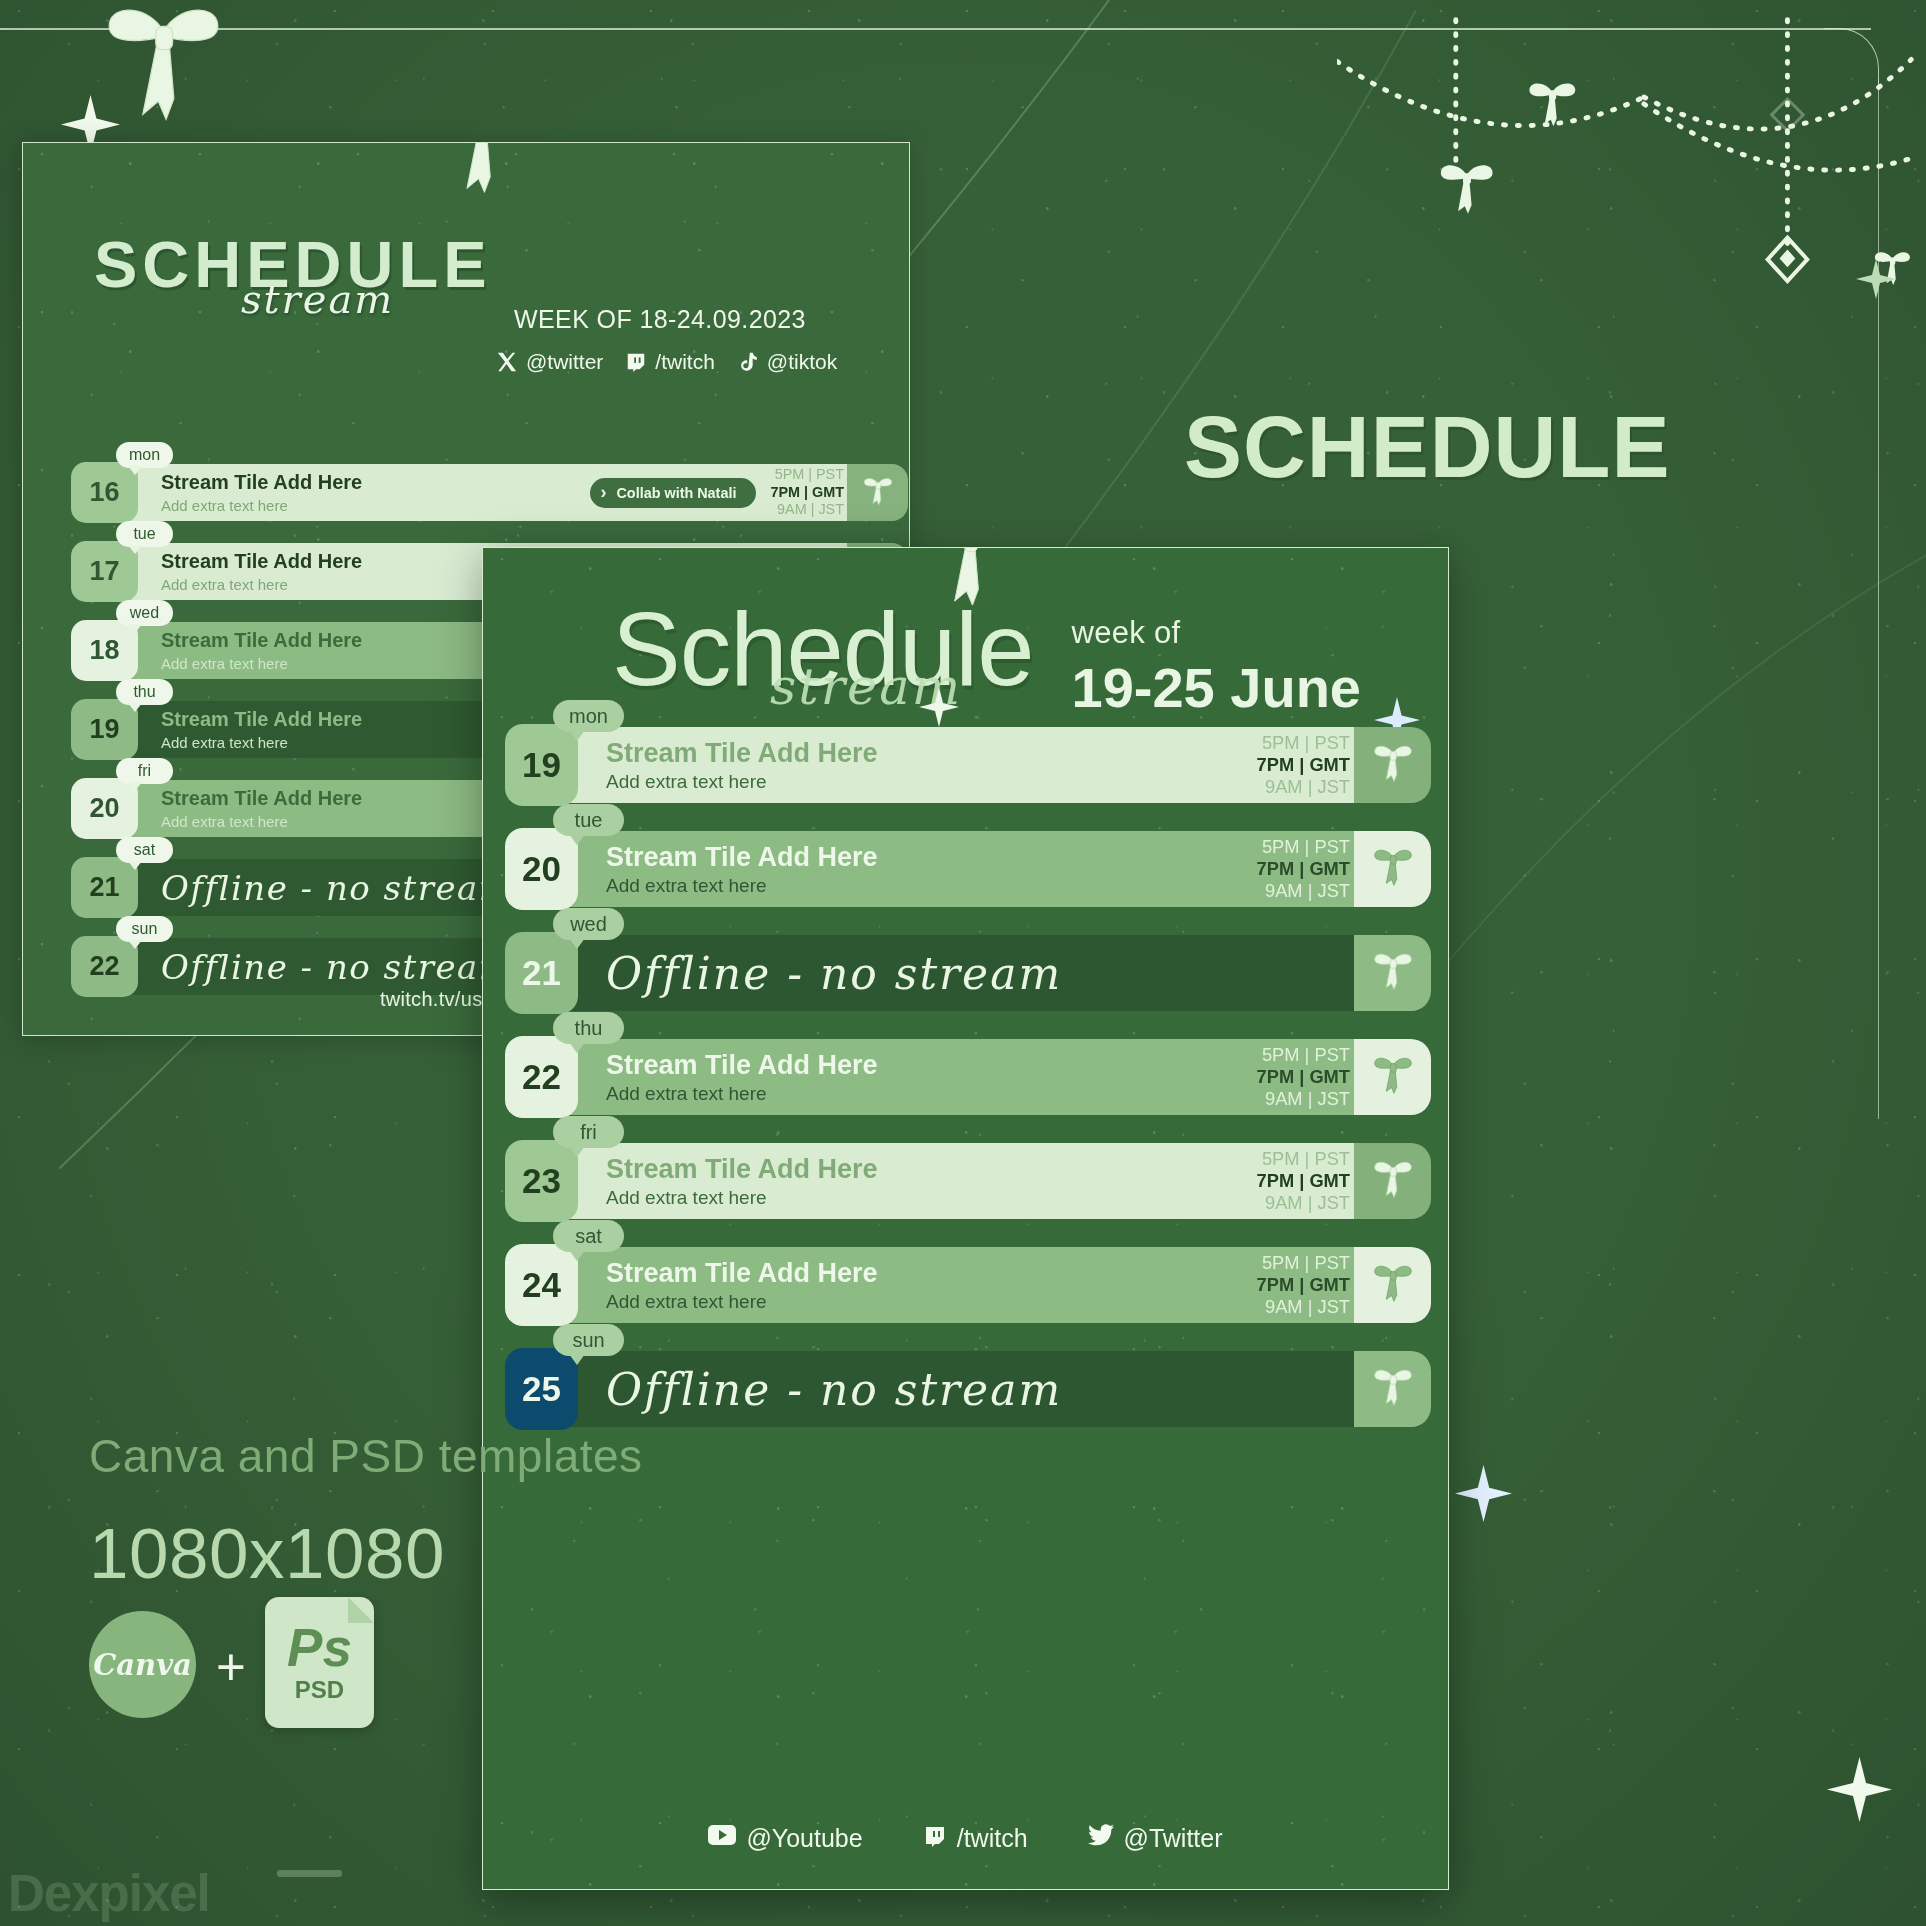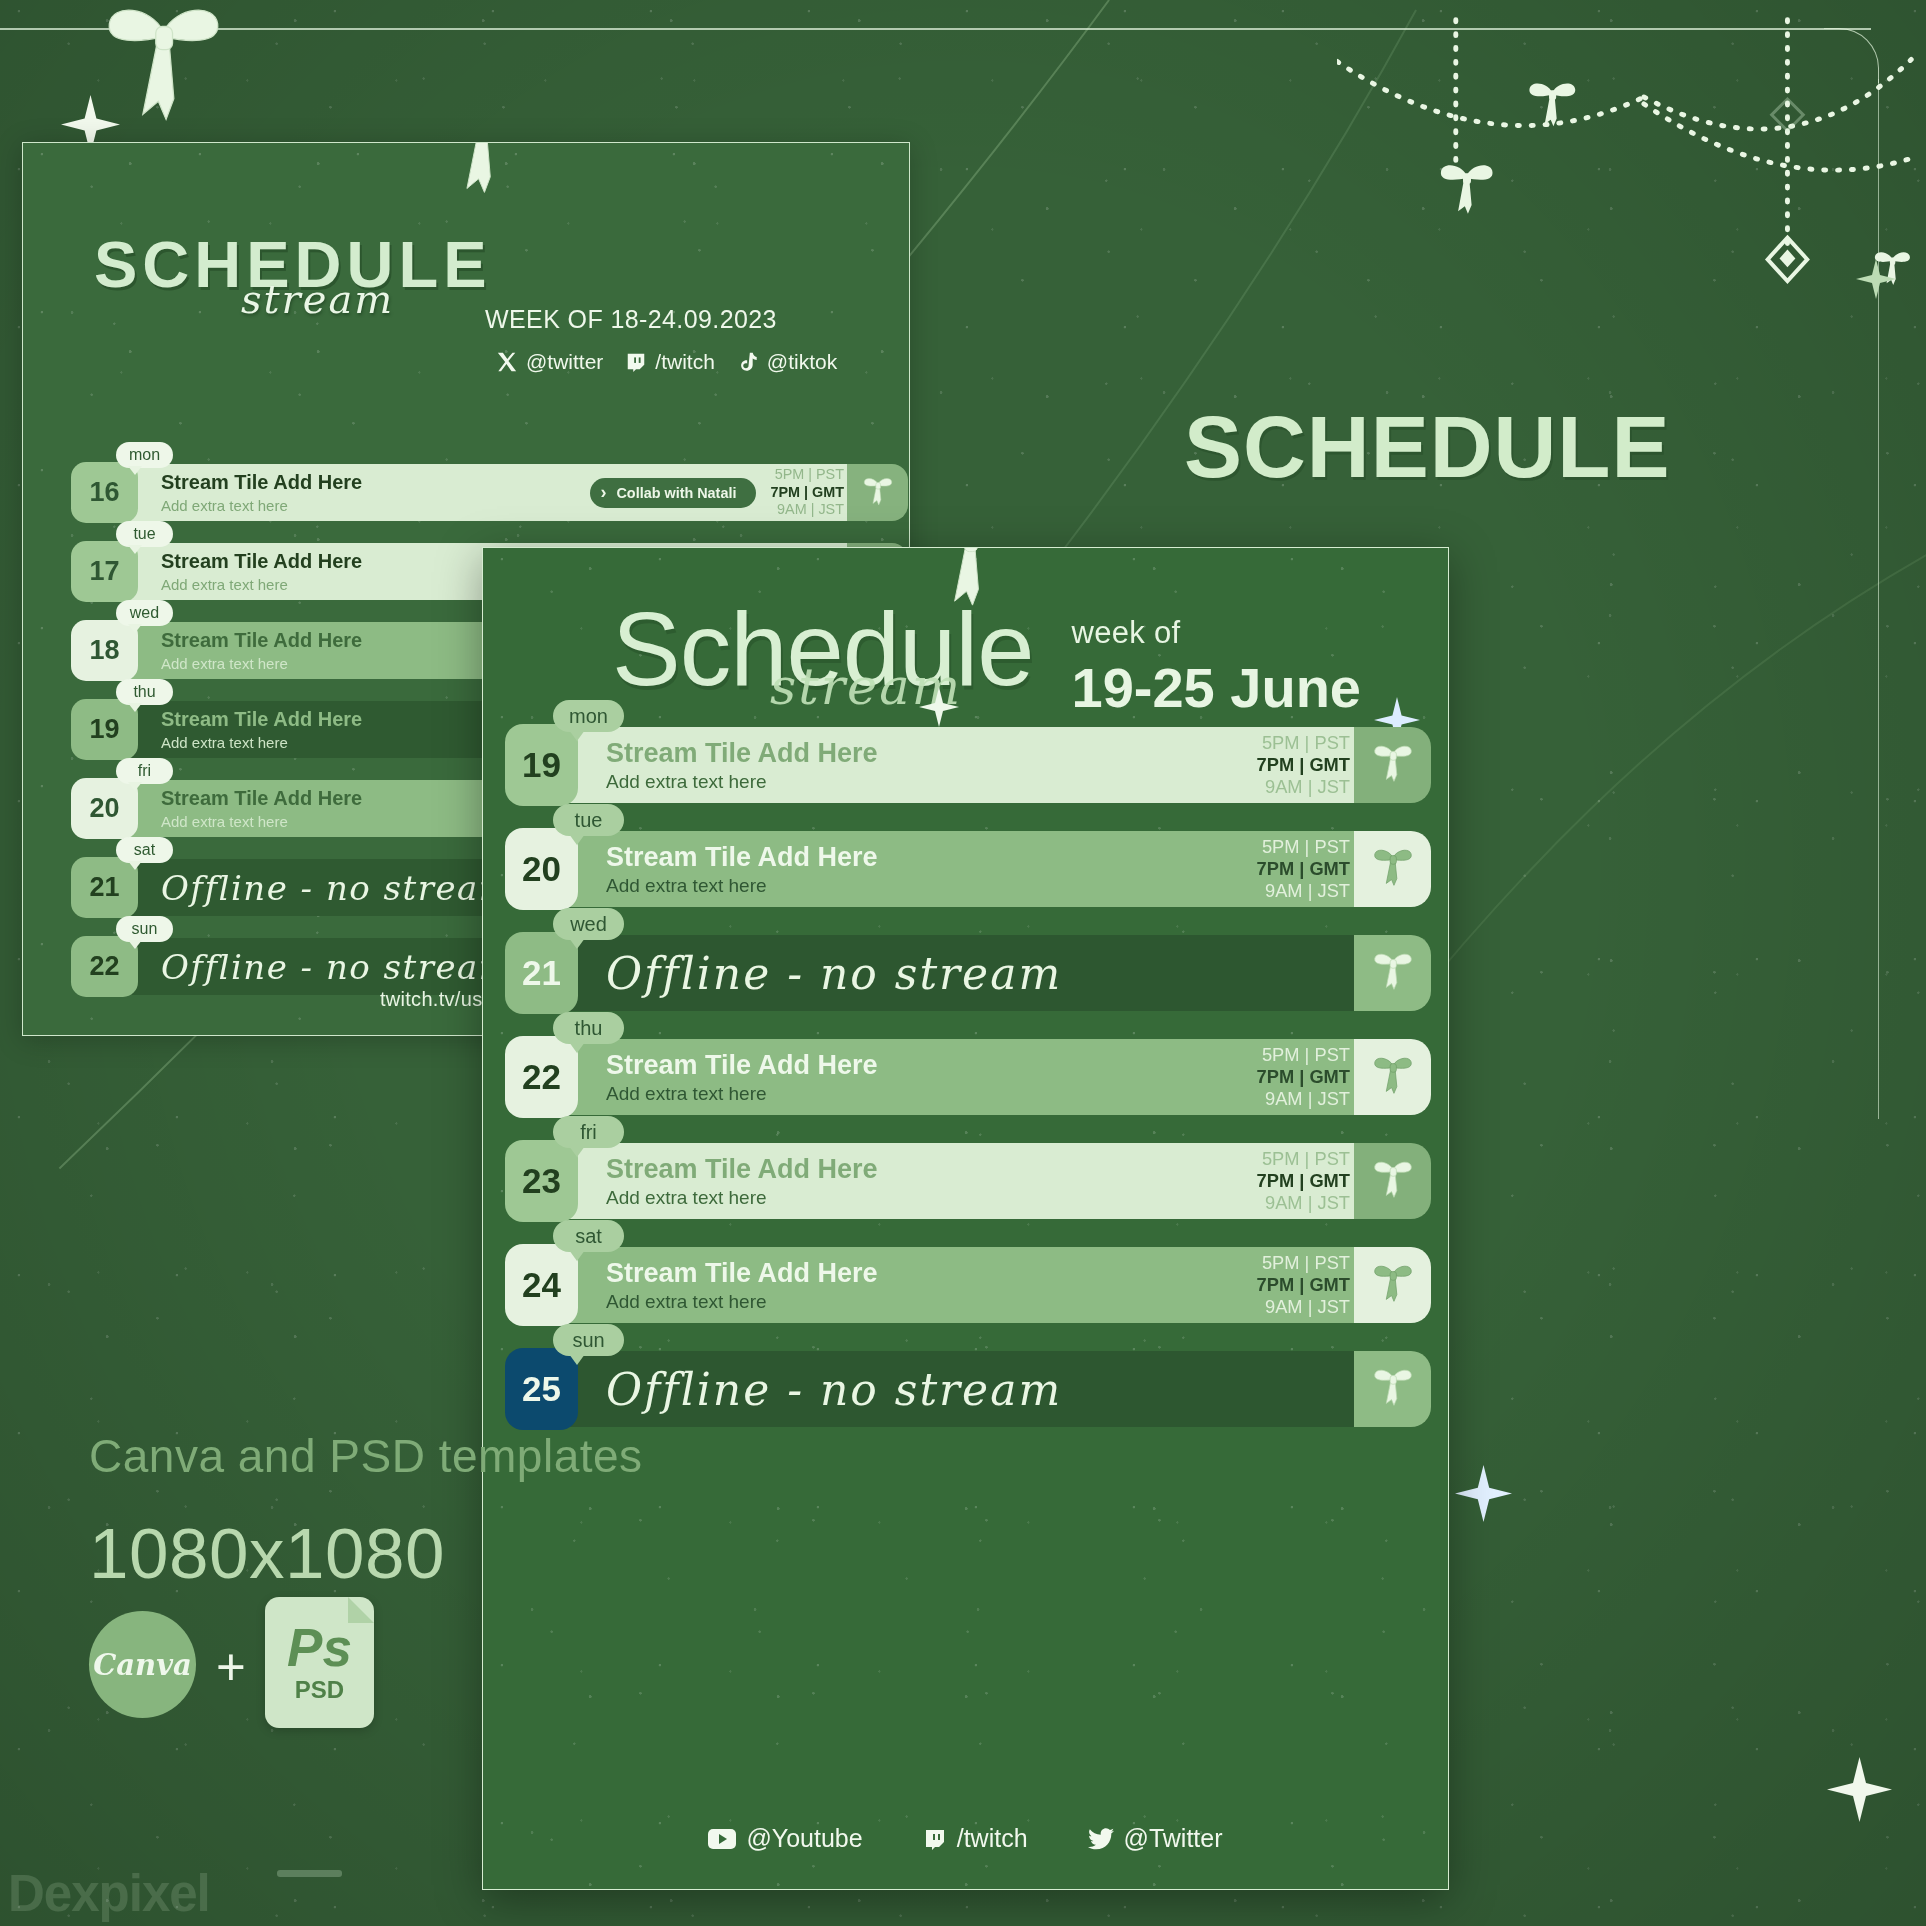--- a/index.html
+++ b/index.html
@@ -49,21 +49,21 @@
     color:#d3ecce; line-height:1;
     text-shadow:2px 3px 0 rgba(32,70,34,.55);
   }
   .c1-sub{
     position:absolute; left:147px; top:44px;
     font-family:"DejaVu Serif", serif; font-style:italic;
     font-size:40px; color:#e9f6e5; letter-spacing:2px;
     text-shadow:1px 2px 3px rgba(20,50,22,.5);
   }
   .c1-week{
-    position:absolute; left:462px; top:91px;
+    position:absolute; left:491px; top:91px;
     font-size:25px; letter-spacing:0.4px; color:#eef7ea; font-weight:400;text-align:center;
   }
   .c1-socials{
     position:absolute; left:473px; top:136px;
     display:flex; align-items:center; gap:0px; color:#f0f8ec;
   }
   .c1-socials .s{ display:flex; align-items:center; gap:8px; margin-right:22px; font-size:21px; }
 
   
   .rows1{ position:absolute; left:48px; top:319px; width:837px; }
@@ -178,21 +178,21 @@
   .offline-txt2{
     font-family:"DejaVu Serif", serif; font-style:italic;
     font-size:44px; letter-spacing:2px;
   }
 
   .c2-foot{
     position:absolute; left:0; bottom:36px; width:100%;
     display:flex; align-items:center; justify-content:center; gap:0;
     color:#f1f8ed;
   }
-  .c2-foot .s{ display:flex; align-items:center; gap:10px; font-size:25px; margin:0 30px; }
+  .c2-foot .s{ display:flex; gap:10px; font-size:25px; margin:0 30px; }
 
   
   .headline{
     position:absolute; left:1184px; top:394px;
     font-size:87px; font-weight:700; line-height:1.22;
     color:#d2ecca; letter-spacing:1px;
     text-shadow:2px 3px 0 rgba(35,74,37,.45);
   }
 
   

